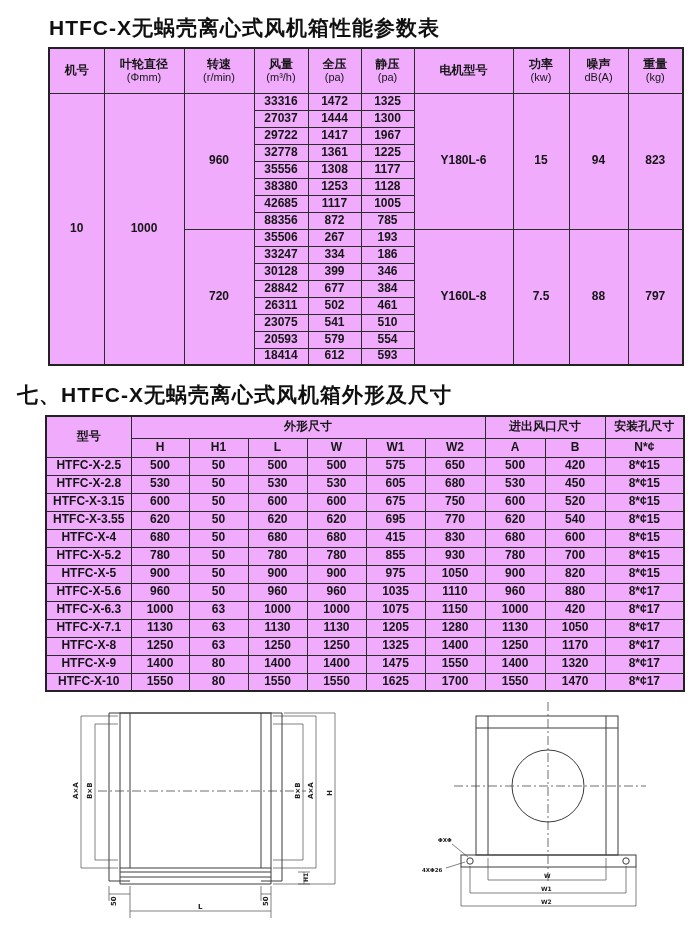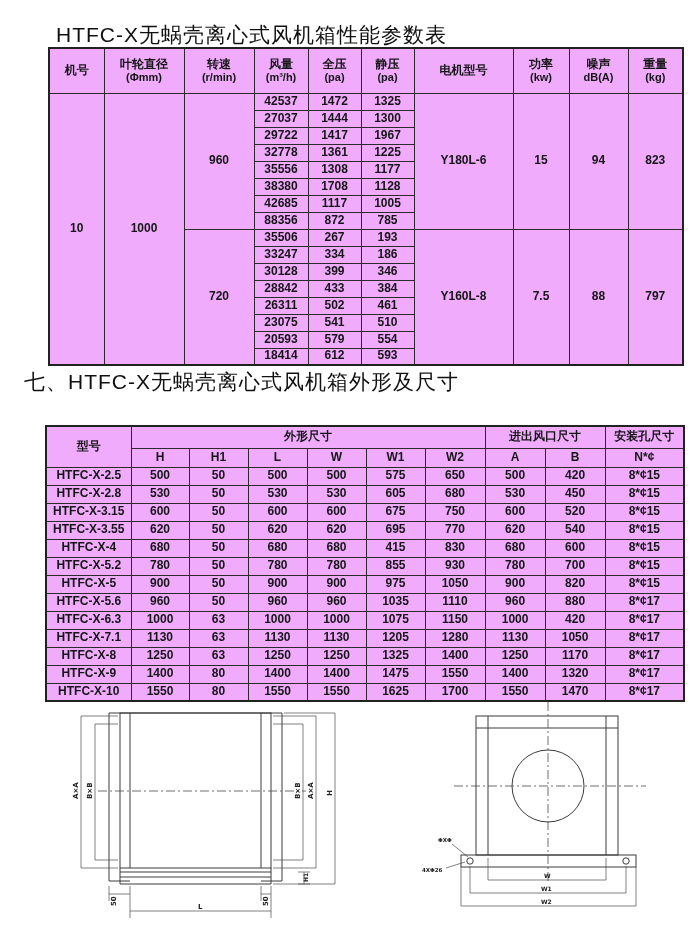--- a/index.html
+++ b/index.html
@@ -1,37 +1,37 @@
 <!DOCTYPE html>
 <html><head>
 <meta charset="utf-8">
 <style>
   html,body{margin:0;padding:0}
   body{
     width:700px;height:928px;position:relative;background:#ffffff;
     font-family:"Liberation Sans","DejaVu Sans",sans-serif;color:#111;
     overflow:hidden;
   }
-  .title{position:absolute;margin:14px;font-weight:normal;color:#101010;white-space:nowrap}
+  .title{position:absolute;margin:7px;font-weight:bold;color:#101010;white-space:nowrap}
   .title-1{left:42px;top:7px;font-size:21px;letter-spacing:1px}
-  .title-2{left:10px;top:354px;font-size:21px;letter-spacing:1px}
+  .title-2{left:10px;top:374px;font-size:21px;letter-spacing:1px}
   table.tbl{position:absolute;border-collapse:collapse;table-layout:fixed;background:#f0abfc;border:2px solid #222}
   #t1{left:48px;top:47px;width:634px}
-  #t2{left:45px;top:425px;width:638px}
+  #t2{left:45px;top:415px;width:638px}
   .tbl th,.tbl td{
     border:1px solid #2b2b2b;text-align:center;vertical-align:middle;
     padding:0;font-weight:bold;font-size:12px;line-height:1.15;overflow:hidden;color:#151515;
   }
   #t1 thead tr{height:45px}
   #t1 tbody tr{height:17px}
   #t2 thead tr.gr{height:22px}
   #t2 thead tr.sr{height:19px}
   #t2 tbody tr{height:18px}
   .hl{display:block}
-  .hl.sub{font-size:11px;font-weight:bold}
+  .hl.sub{font-size:11px;font-weight:normal}
   .hl:empty{display:none}
   svg.drawing{position:absolute}
   svg .ln{stroke:#3c3c3c;stroke-width:1;fill:none}
   svg .thin{stroke:#4a4a4a;stroke-width:0.7;fill:none}
   svg .cl{stroke:#4a4a4a;stroke-width:0.8;fill:none;stroke-dasharray:9 3 2 3}
   svg text{fill:#222;font-family:"DejaVu Sans",sans-serif;font-weight:bold}
 </style>
 </head>
 <body>
 
@@ -90,21 +90,21 @@
           <span class="hl">重量</span>
           <span class="hl sub">(kg)</span>
         </th>
     </tr>
   </thead>
   <tbody>
       <tr>
         <td rowspan="16">10</td>
         <td rowspan="16">1000</td>
         <td rowspan="8">960</td>
-        <td>42537</td>
+        <td>33316</td>
         <td>1472</td>
         <td>1325</td>
         <td rowspan="8">Y180L-6</td>
         <td rowspan="8">15</td>
         <td rowspan="8">94</td>
         <td rowspan="8">823</td>
       </tr>
       <tr>
         <td>27037</td>
         <td>1444</td>
@@ -120,21 +120,21 @@
         <td>1361</td>
         <td>1225</td>
       </tr>
       <tr>
         <td>35556</td>
         <td>1308</td>
         <td>1177</td>
       </tr>
       <tr>
         <td>38380</td>
-        <td>1708</td>
+        <td>1253</td>
         <td>1128</td>
       </tr>
       <tr>
         <td>42685</td>
         <td>1117</td>
         <td>1005</td>
       </tr>
       <tr>
         <td>88356</td>
         <td>872</td>
@@ -155,21 +155,21 @@
         <td>334</td>
         <td>186</td>
       </tr>
       <tr>
         <td>30128</td>
         <td>399</td>
         <td>346</td>
       </tr>
       <tr>
         <td>28842</td>
-        <td>433</td>
+        <td>677</td>
         <td>384</td>
       </tr>
       <tr>
         <td>26311</td>
         <td>502</td>
         <td>461</td>
       </tr>
       <tr>
         <td>23075</td>
         <td>541</td>

